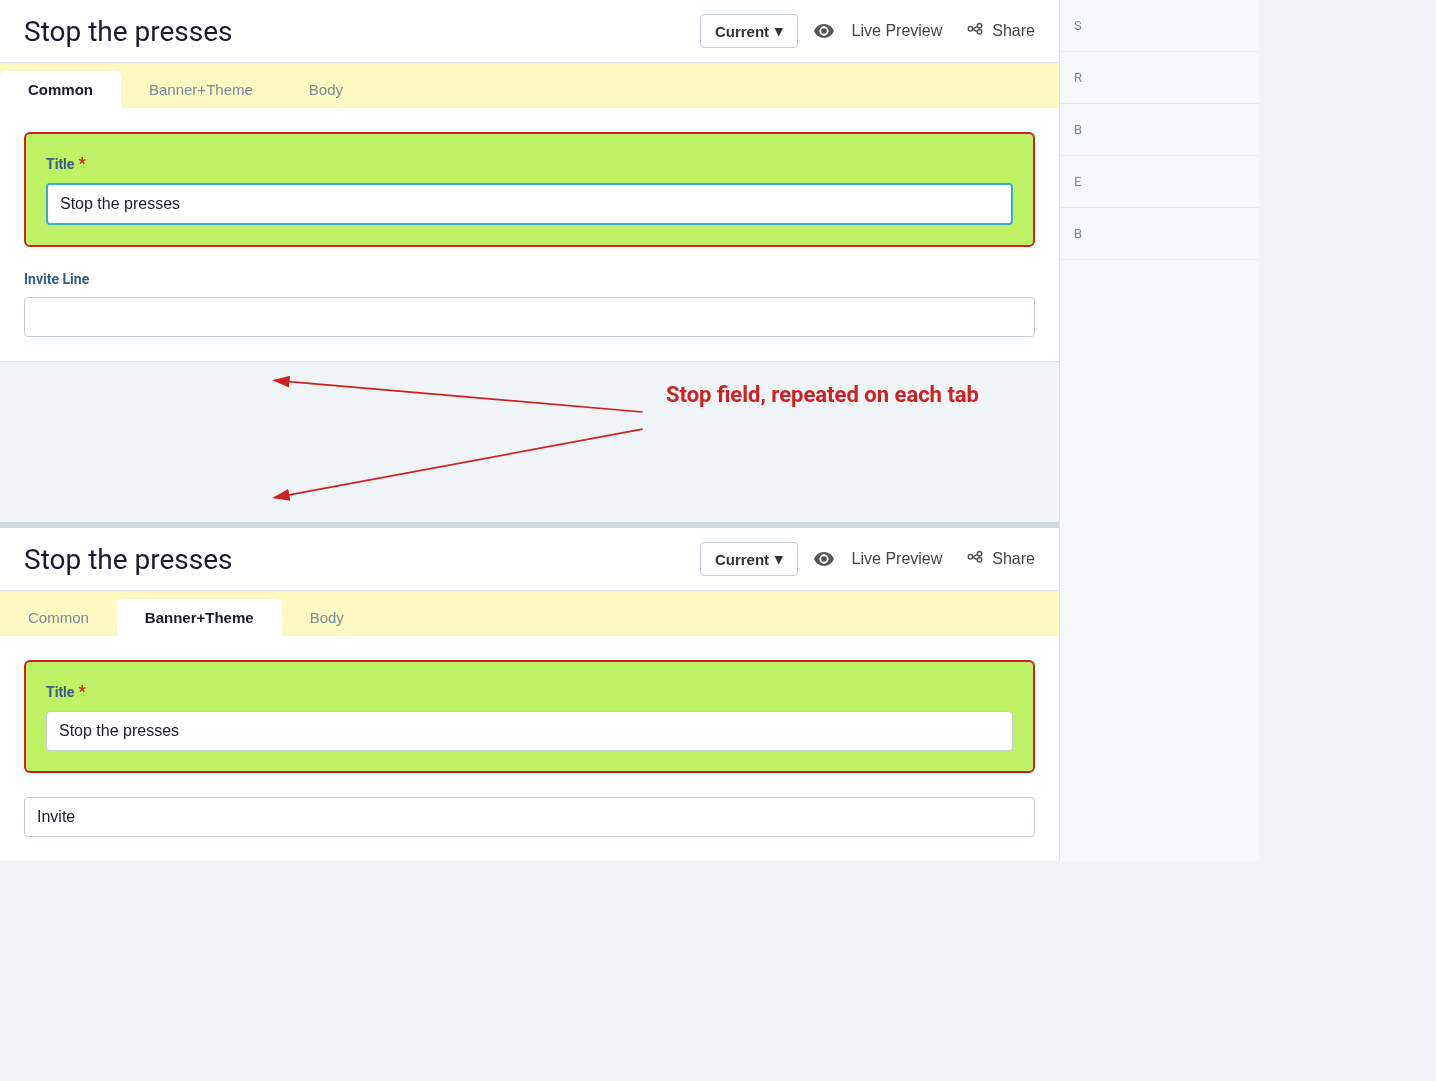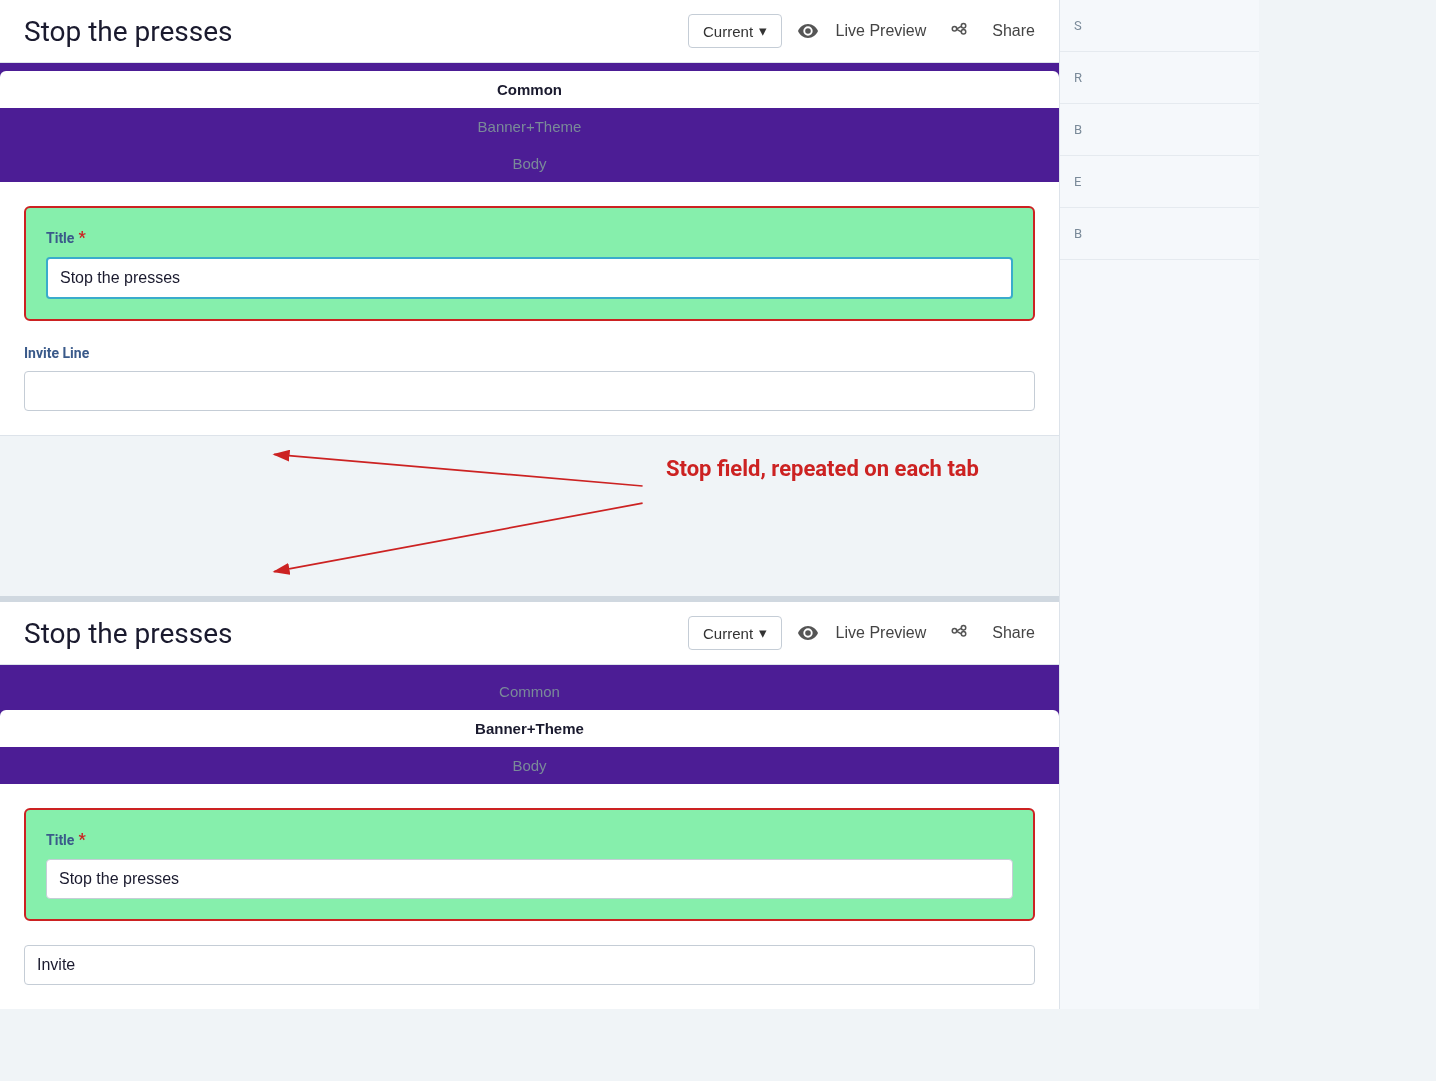--- a/index.html
+++ b/index.html
@@ -37,20 +37,21 @@
       display: flex;
       align-items: center;
       gap: 6px;
       border: 1px solid #c5cdd6;
       background: #fff;
       border-radius: 4px;
       padding: 7px 14px;
       font-size: 15px;
       color: #333;
       cursor: pointer;
+      font-weight: bold;
     }
 
     .header-actions {
       display: flex;
       align-items: center;
       gap: 24px;
       margin-left: auto;
     }
 
     .live-preview-btn {
@@ -60,35 +61,34 @@
       font-size: 16px;
       color: #444;
       cursor: pointer;
       background: none;
       border: none;
     }
 
     .share-btn {
       display: flex;
       align-items: center;
-      gap: 24px;
+      gap: 8px;
       font-size: 16px;
       color: #444;
       cursor: pointer;
       background: none;
       border: none;
     }
 
     
     .tabs-bar {
       display: flex;
-      background: #4c1d95;
+      background: #fef9c3;
       padding-top: 8px;
       padding-left: 0;
-      flex-direction: column;
     }
 
     .tab {
       padding: 10px 28px;
       font-size: 15px;
       color: #7a8a99;
       cursor: pointer;
       border-radius: 6px 6px 0 0;
       background: transparent;
       border: none;
@@ -105,21 +105,21 @@
     .panel-content {
       background: #ffffff;
       padding: 24px 24px 24px 24px;
     }
 
     
     .form-card {
       border: 2px solid #cc2222;
       border-radius: 6px;
       padding: 20px 20px 20px 20px;
-      background: #86efac;
+      background: #bef264;
       margin-bottom: 24px;
       max-width: 1200px;
     }
 
     .field-label {
       font-size: 14px;
       font-weight: 700;
       color: #3a5a8a;
       margin-bottom: 10px;
       display: flex;

